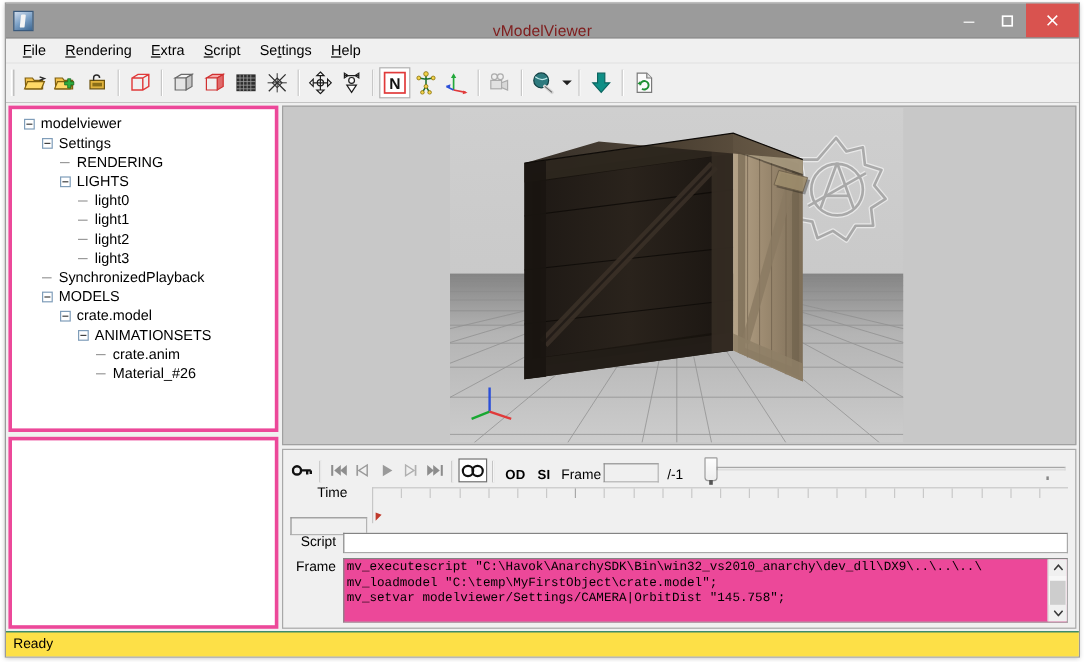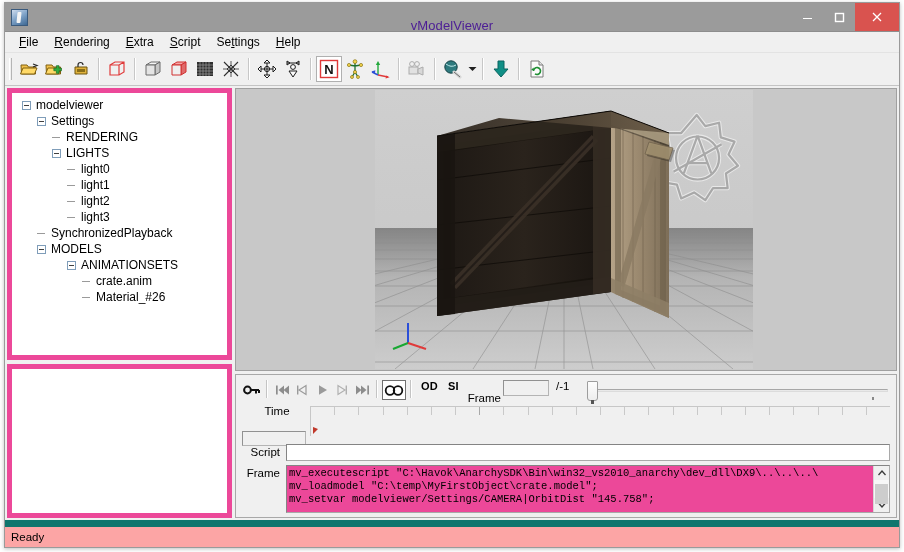--- a/index.html
+++ b/index.html
@@ -62,21 +62,21 @@
     width: 4px; height: 11px;
     background: #f4f4f4;
     border-radius: 1px;
     transform: skewX(-6deg);
   }
   .titlebar-title {
     position: absolute;
     left: 0; right: 0;
     text-align: center;
     font-size: 13px;
-    color: #4c1d95;
+    color: #7f1d1d;
     letter-spacing: 0.1px;
     pointer-events: none;
     margin-top: 16px;
   }
   .winbtns {
     margin-left: auto;
     display: flex;
     height: 100%;
     align-items: stretch;
   }
@@ -177,21 +177,21 @@
   .left-col {
     width: 225px;
     flex: 0 0 auto;
     display: flex;
     flex-direction: column;
     gap: 4px;
     min-height: 0;
   }
   .panel-white {
     background: #ffffff;
-    border: 5px solid #ec4899;
+    border: 3px solid #ec4899;
     box-sizing: border-box;
     overflow: hidden;
   }
   .tree-panel { height: 272px; flex: 0 0 auto; padding: 4px 0 0 4px; }
   .props-panel { flex: 1 1 auto; min-height: 0; }
 
   
   .tree { font-size: 12px; color: #000; line-height: 16px; }
   .tnode {
     display: flex;
@@ -268,21 +268,21 @@
     box-sizing: border-box;
     padding: 5px 6px 4px 6px;
     display: flex;
     flex-direction: column;
     gap: 3px;
     font-size: 11.5px;
     color: #000;
   }
   .transport-row {
     display: flex;
-    align-items: flex-start;
+    align-items: flex-end;
     height: 22px;
     gap: 0px;
   }
   .pb-btn {
     width: 20px; height: 20px;
     display:flex; align-items:center; justify-content:center;
     cursor: default;
     border: 1px solid transparent;
     box-sizing: border-box;
   }
@@ -460,22 +460,22 @@
   .vs-thumb {
     position:absolute; left:1px; right:1px;
     top: 4px; height: 20px;
     background:#cdcdcd;
   }
 
   
   .statusbar {
     height: 20px;
     flex: 0 0 auto;
-    background: #fca5a5;
-    border-top: 7px solid #0f766e;
+    background: #fde047;
+    border-top: 1px solid #0f766e;
     display:flex;
     align-items:center;
     padding-left: 6px;
     font-size: 11.5px;
     color:#000;
   }
 </style>
 </head>
 <body>
 
@@ -737,20 +737,25 @@
               </div>
               <div class="tnode">
                 <span class="tindent" style="width: 21px;"></span>
                 <span class="tdash"></span>
                 <span class="tlabel">SynchronizedPlayback</span>
               </div>
               <div class="tnode">
                 <span class="tindent" style="width: 21px;"></span>
                 <span class="tbox"></span>
                 <span class="tlabel">MODELS</span>
+              </div>
+              <div class="tnode">
+                <span class="tindent" style="width: 36px;"></span>
+                <span class="tbox"></span>
+                <span class="tlabel">crate.model</span>
               </div>
               <div class="tnode">
                 <span class="tindent" style="width: 51px;"></span>
                 <span class="tbox"></span>
                 <span class="tlabel">ANIMATIONSETS</span>
               </div>
               <div class="tnode">
                 <span class="tindent" style="width: 66px;"></span>
                 <span class="tdash"></span>
                 <span class="tlabel">crate.anim</span>

